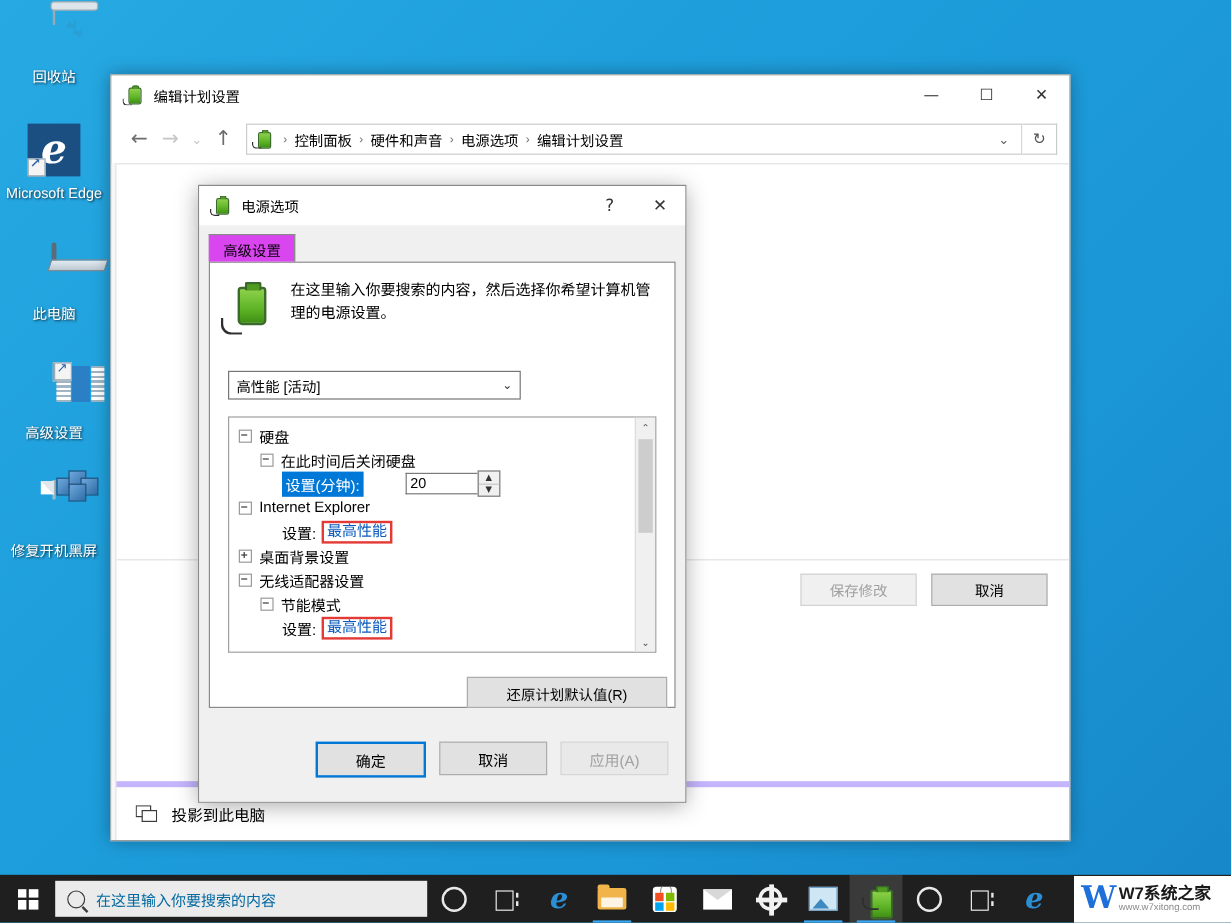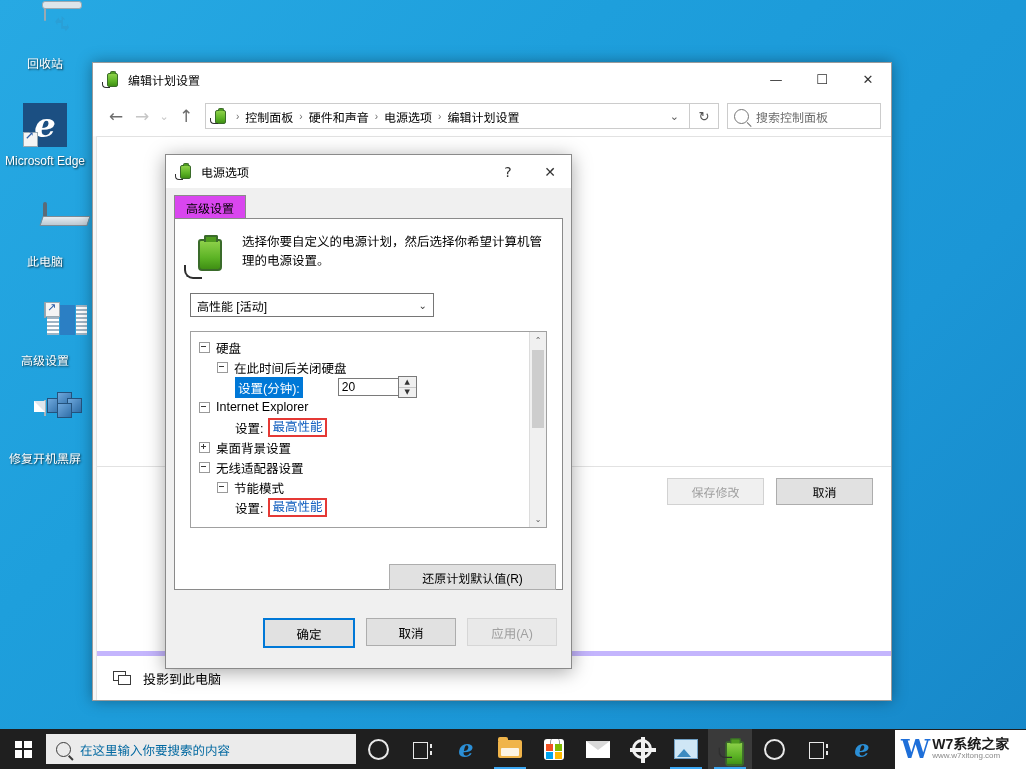--- a/index.html
+++ b/index.html
@@ -134,21 +134,21 @@
   .tab{height:22px;padding:0 11px;background:#d946ef;border:1px solid #8a8a8a;border-bottom:none;
        font-size:12px;display:flex;align-items:center;}
   #tabpage{position:absolute;left:8px;right:8px;top:63px;bottom:78px;background:#fff;
        border:1px solid #8a8a8a;}
   #tabpage-inner{padding:14px 15px 0 15px;}
 
   #desc{display:flex;gap:12px;align-items:flex-start;}
   #desc .pico{width:40px;height:44px;flex:none;position:relative;margin-top:2px;}
   #desc .ptext{font-size:12.5px;line-height:19px;color:#000;}
 
-  #plansel{margin-top:14px;width:230px;height:22px;border:1px solid #767676;background:#fff;
+  #plansel{margin-top:30px;width:230px;height:22px;border:1px solid #767676;background:#fff;
        display:flex;align-items:center;padding:0 6px;font-size:12px;}
   #plansel .chev{margin-left:auto;color:#3d3d3d;font-size:10px;}
 
   #tree{margin-top:14px;height:195px;border:1px solid #a0a0a0;background:#fff;display:flex;
        position:relative;overflow:hidden;}
   #treelist{flex:1;padding:5px 0 0 6px;overflow:hidden;}
   .trow{height:20px;display:flex;align-items:center;font-size:12.5px;white-space:nowrap;}
   .exp{width:9px;height:9px;border:1px solid #9a9a9a;background:#fff;position:relative;
        margin-right:6px;flex:none;}
   .exp:before{content:"";position:absolute;left:1px;top:3px;width:5px;height:1px;background:#3a3a3a;}
@@ -317,24 +317,20 @@
         <span class="sep">›</span>
         <span class="crumb">硬件和声音</span>
         <span class="sep">›</span>
         <span class="crumb">电源选项</span>
         <span class="sep">›</span>
         <span class="crumb">编辑计划设置</span>
         <span class="chev">⌄</span>
       </div>
       <div id="refresh">↻</div>
 
-      <div id="searchbox">
-        <span class="sic"></span>
-        <span class="sph">搜索控制面板</span>
-      </div>
     </div>
 
     <div id="ex-body">
       <div id="ex-side"></div>
       <div id="ex-main">
         <div id="ex-sep"></div>
         <div id="ex-sep2"></div>
         <div id="ex-btns">
           <div class="wbtn dis">保存修改</div>
           <div class="wbtn">取消</div>
@@ -373,21 +369,21 @@
     </div>
 
     <div id="tabpage">
       <div id="tabpage-inner">
 
         <div id="desc">
           <span class="pico">
             <span class="plug"></span>
               <span class="cord"></span>
           </span>
-          <span class="ptext">选择你要自定义的电源计划，然后选择你希望计算机管理的电源设置。</span>
+          <span class="ptext">在这里输入你要搜索的内容，然后选择你希望计算机管理的电源设置。</span>
         </div>
 
         <div id="plansel">
           <span>高性能 [活动]</span>
           <span class="chev">⌄</span>
         </div>
 
         <div id="tree">
           <div id="treelist">
 

